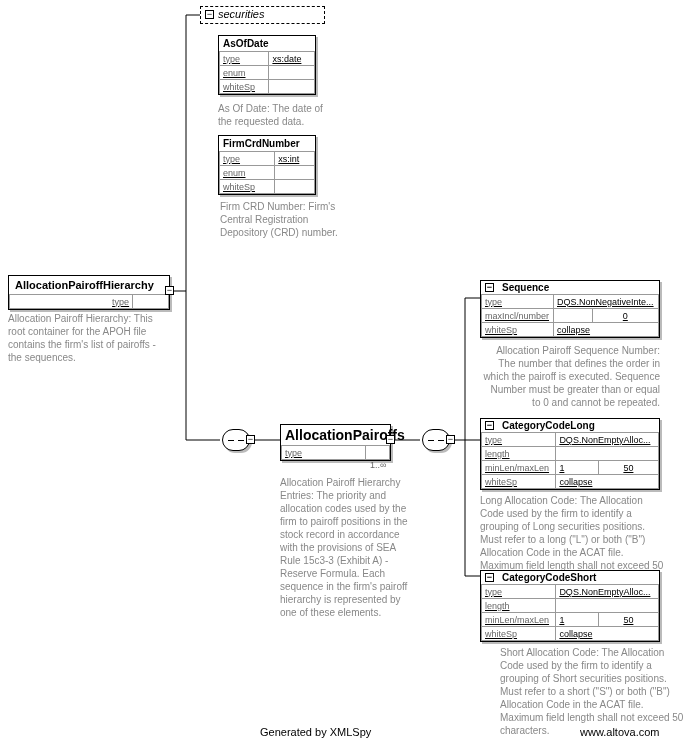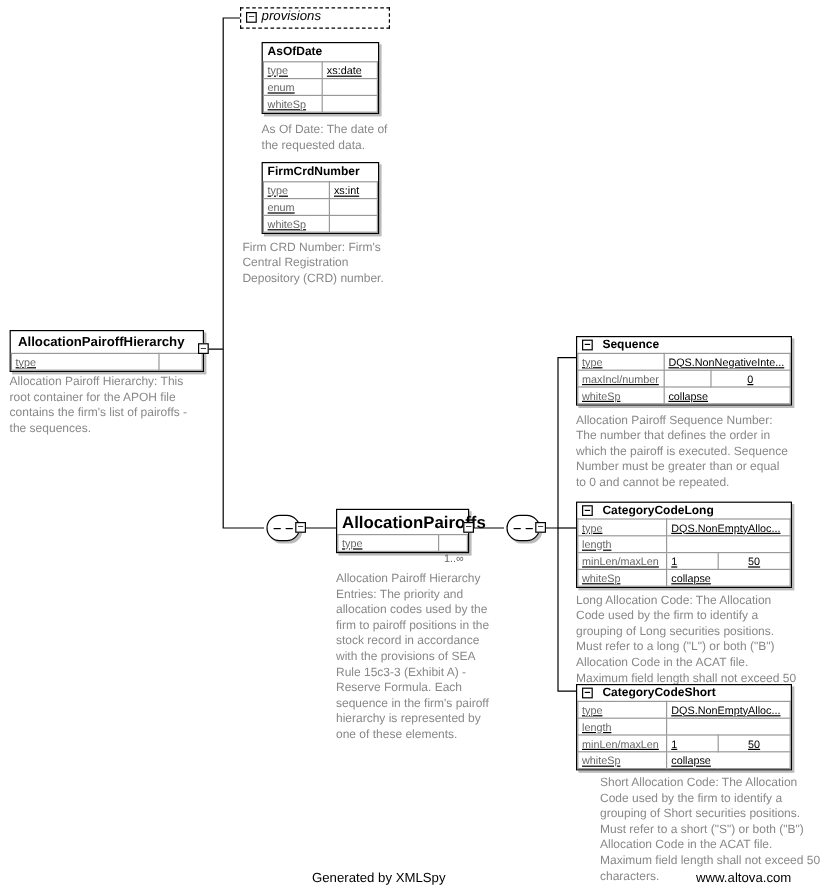--- a/index.html
+++ b/index.html
@@ -118,40 +118,40 @@
 
     <path d="M 250 440 L 280 440" stroke="#000" fill="none"></path>
 
     <path d="M 391 440 L 420 440" stroke="#000" fill="none"></path>
 
     <path d="M 450 440 L 465 440 L 465 298 L 480 298" stroke="#000" fill="none"></path>
     <path d="M 465 440 L 480 440" stroke="#000" fill="none"></path>
     <path d="M 465 440 L 465 576 L 480 576" stroke="#000" fill="none"></path>
   </svg>
 
-  <div class="node" style="left:8px; top:275px; width:162px;">
+  <div class="node" style="left:8px; top:275px; width:162px;text-align:right;">
     <div class="node-header">
       <span>AllocationPairoffHierarchy</span>
     </div>
     <table class="small-table">
       <tbody>
           <tr>
             <td>type</td>
             <td class="val"></td>
           </tr>
     </tbody>
       </table>
   </div>
   <span class="minusbox" style="position:absolute; left:165px; top:286px;">−</span>
   <div class="desc" style="left:8px; top:312px; width:162px;">Allocation Pairoff Hierarchy: This root container for the APOH file contains the firm's list of pairoffs - the sequences.</div>
 
   <div class="node dashed" style="left:200px; top:6px; width:125px; height:18px; box-shadow:none;">
     <div class="node-header italic" style="padding:1px 4px;">
       <span class="minusbox">−</span>
-      <span>provisions</span>
+      <span>securities</span>
     </div>
   </div>
 
   <div class="node" style="left:218px; top:35px; width:98px;">
     <div class="node-header" style="padding:2px 4px; font-size:10px;">
         <span>AsOfDate</span>
       </div>
     <table class="small-table">
       <tbody>
           <tr>
@@ -185,21 +185,21 @@
             <td>enum</td>
             <td class="val"></td>
           </tr>
       <tr>
             <td>whiteSp</td>
             <td class="val"></td>
           </tr>
     </tbody>
       </table>
   </div>
-  <div class="desc" style="left:202px; top:200px; width:120px;">Firm CRD Number: Firm's Central Registration Depository (CRD) number.</div>
+  <div class="desc" style="left:220px; top:200px; width:120px;">Firm CRD Number: Firm's Central Registration Depository (CRD) number.</div>
 
   <div class="connector" style="left:222px; top:429px; width:28px;">
     <div class="inner">
         <span class="conn-dashline"></span>
         <span class="conn-dashline"></span>
       </div>
   </div>
   <span class="minusbox" style="position:absolute; left:246px; top:435px;">−</span>
 
   <div class="node" style="left:280px; top:424px; width:111px;">
@@ -243,21 +243,21 @@
             <td class="val"></td>
             <td class="val" style="text-align:center">0</td>
           </tr>
       <tr>
             <td>whiteSp</td>
             <td class="val" colspan="2">collapse</td>
           </tr>
     </tbody>
       </table>
   </div>
-  <div class="desc" style="left:480px; top:344px; width:180px;">Allocation Pairoff Sequence Number: The number that defines the order in which the pairoff is executed. Sequence Number must be greater than or equal to 0 and cannot be repeated.</div>
+  <div class="desc" style="left:480px; top:344px; width:180px;text-align:right;">Allocation Pairoff Sequence Number: The number that defines the order in which the pairoff is executed. Sequence Number must be greater than or equal to 0 and cannot be repeated.</div>
 
   <div class="node" style="left:480px; top:418px; width:180px;">
     <div class="node-header" style="padding:1px 4px; font-size:10px; display:flex; align-items:center;">
       <span class="minusbox" style="margin-right:4px;">−</span>
       <span>CategoryCodeLong</span>
     </div>
     <table class="small-table">
       <tbody>
           <tr>
             <td>type</td>

